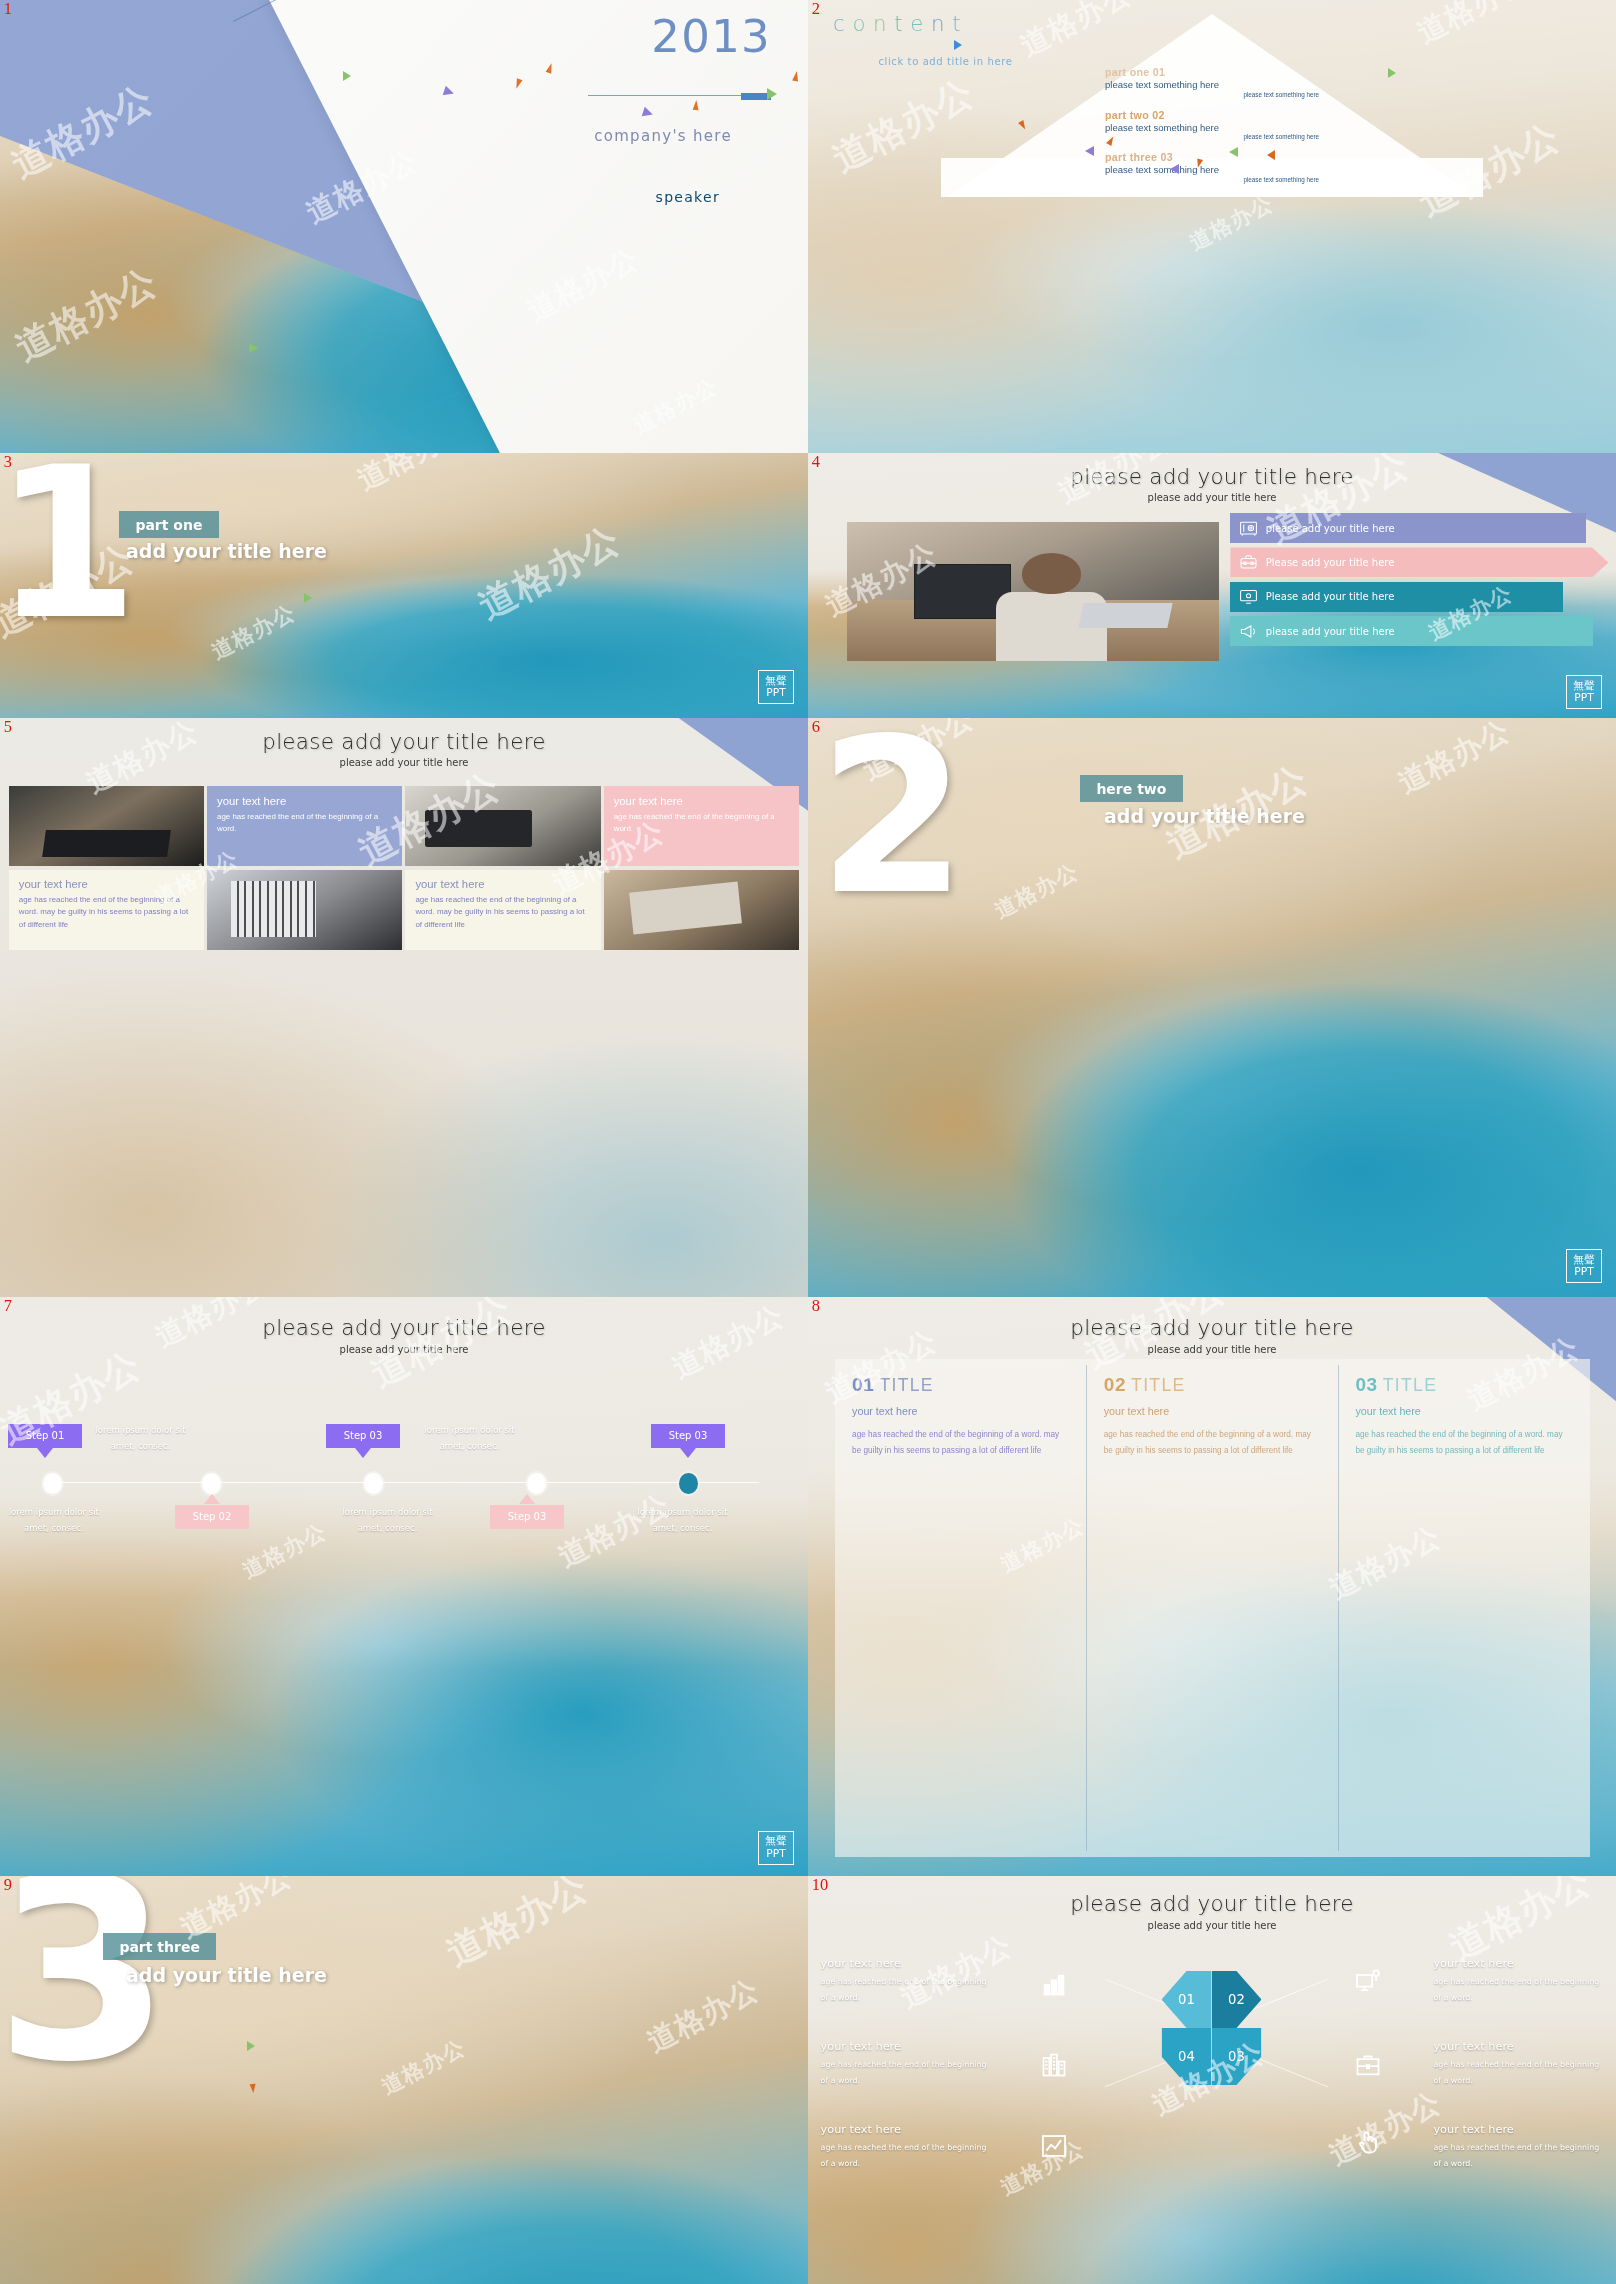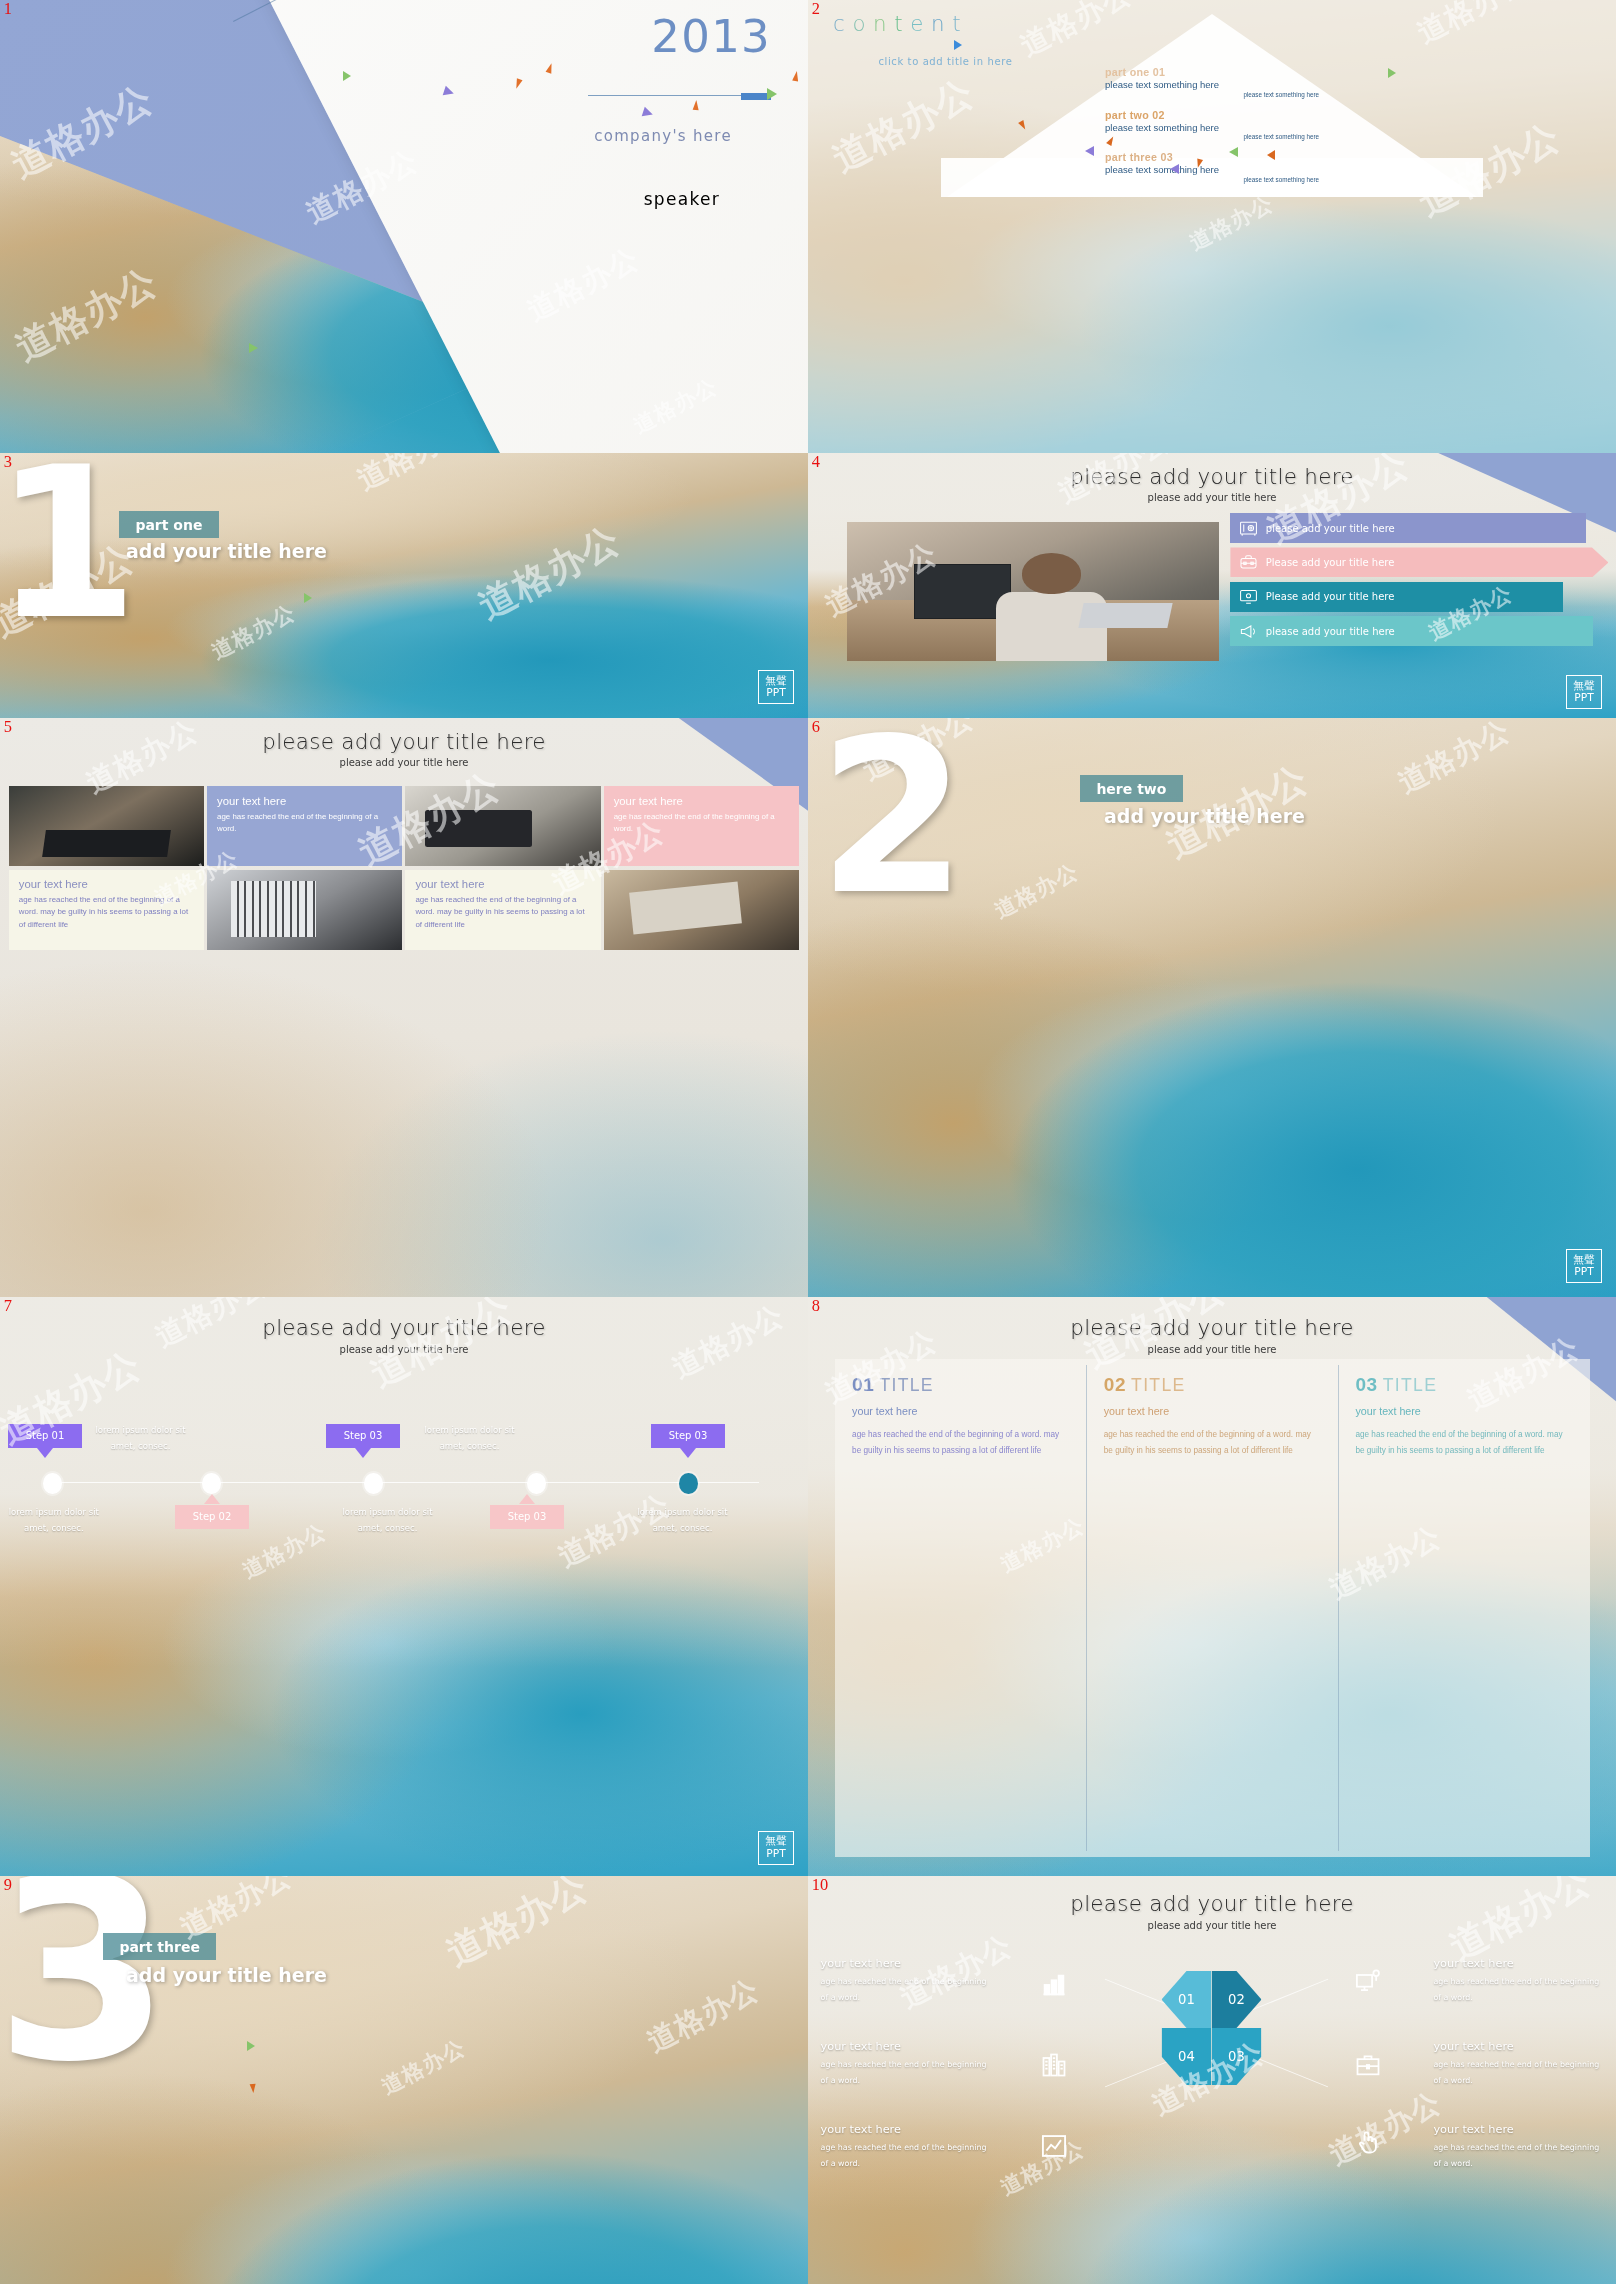--- a/index.html
+++ b/index.html
@@ -63,21 +63,21 @@
               box-shadow:0 0 16.4px rgba(0,0,0,.10); }
   .s1-line { position:absolute; width:630px; height:0.6px; background:rgba(80,120,160,.55);
              transform:rotate(-27deg); transform-origin:0 0; }
   .s1-txt { position:absolute; right:37px; text-align:right; z-index:20;
             font-family:"DejaVu Sans", sans-serif; }
   .s1-year { font-size:45px; color:#6d8fc4; letter-spacing:1.3px; line-height:1; }
   .s1-rule { position:absolute; right:37px; top:95px; width:183px; height:1.3px;
              background:#7fa0c2; z-index:20;}
   .s1-rule i { position:absolute; right:0; top:-2.5px; width:30px; height:7px; background:#4b85c9; }
   .s1-company { font-size:15px; color:#7e8bb2; letter-spacing:1.3px; }
-  .s1-speaker { font-size:17px; color:#000000; letter-spacing:1.3px; }
+  .s1-speaker { font-size:14px; color:#0c4a6e; letter-spacing:1.3px; }
 
   .tri { position:absolute; width:0; height:0; z-index:30; }
 
   
   .s2-pyr { position:absolute; left:50%; top:14px; width:0; height:0;
             border-left:265px solid transparent; border-right:265px solid transparent;
             border-bottom:183px solid rgba(255,255,255,.93); transform:translateX(-50%); }
   .s2-base { position:absolute; left:50%; top:158px; width:542px; height:39px;
              background:rgba(255,255,255,.93); transform:translateX(-50%); }
   .s2-title { position:absolute; left:25px; top:11.3px; font-size:21.4px; letter-spacing:7.6px;

